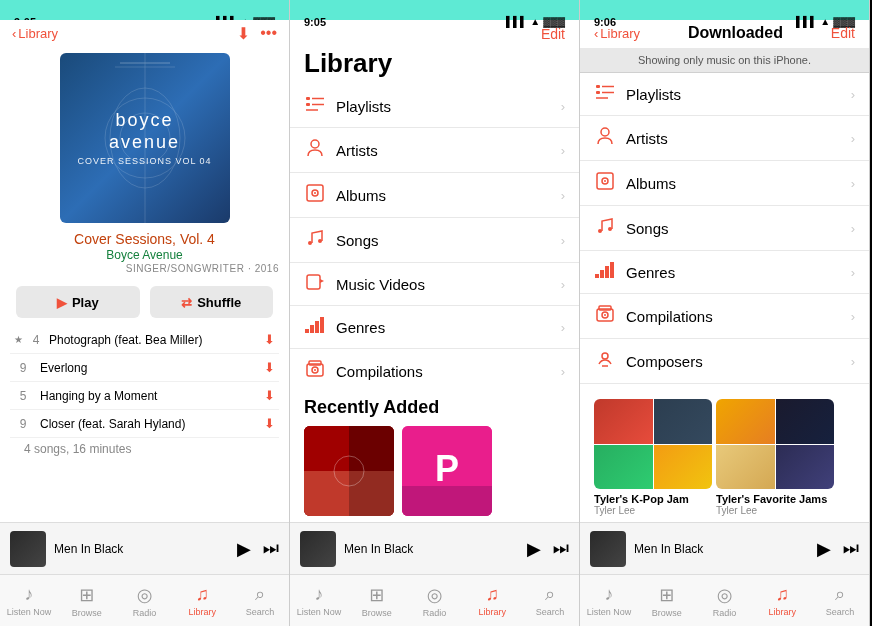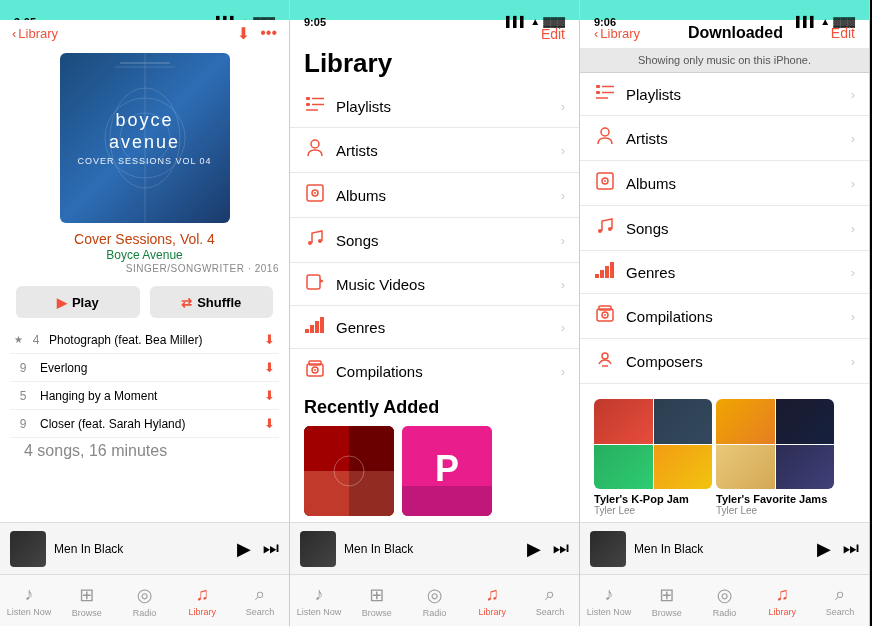--- a/index.html
+++ b/index.html
@@ -160,21 +160,21 @@
     .song-name {
       flex: 1;
       font-size: 12px;
       color: #000;
     }
     .song-download {
       color: #f0523c;
       font-size: 13px;
     }
     .songs-footer {
-      font-size: 16px;
+      font-size: 12px;
       color: #888;
       padding: 4px 14px 4px;
     }
     
     .mini-player {
       height: 52px;
       background: #f5f5f5;
       border-top: 1px solid #ddd;
       display: flex;
       align-items: center;

